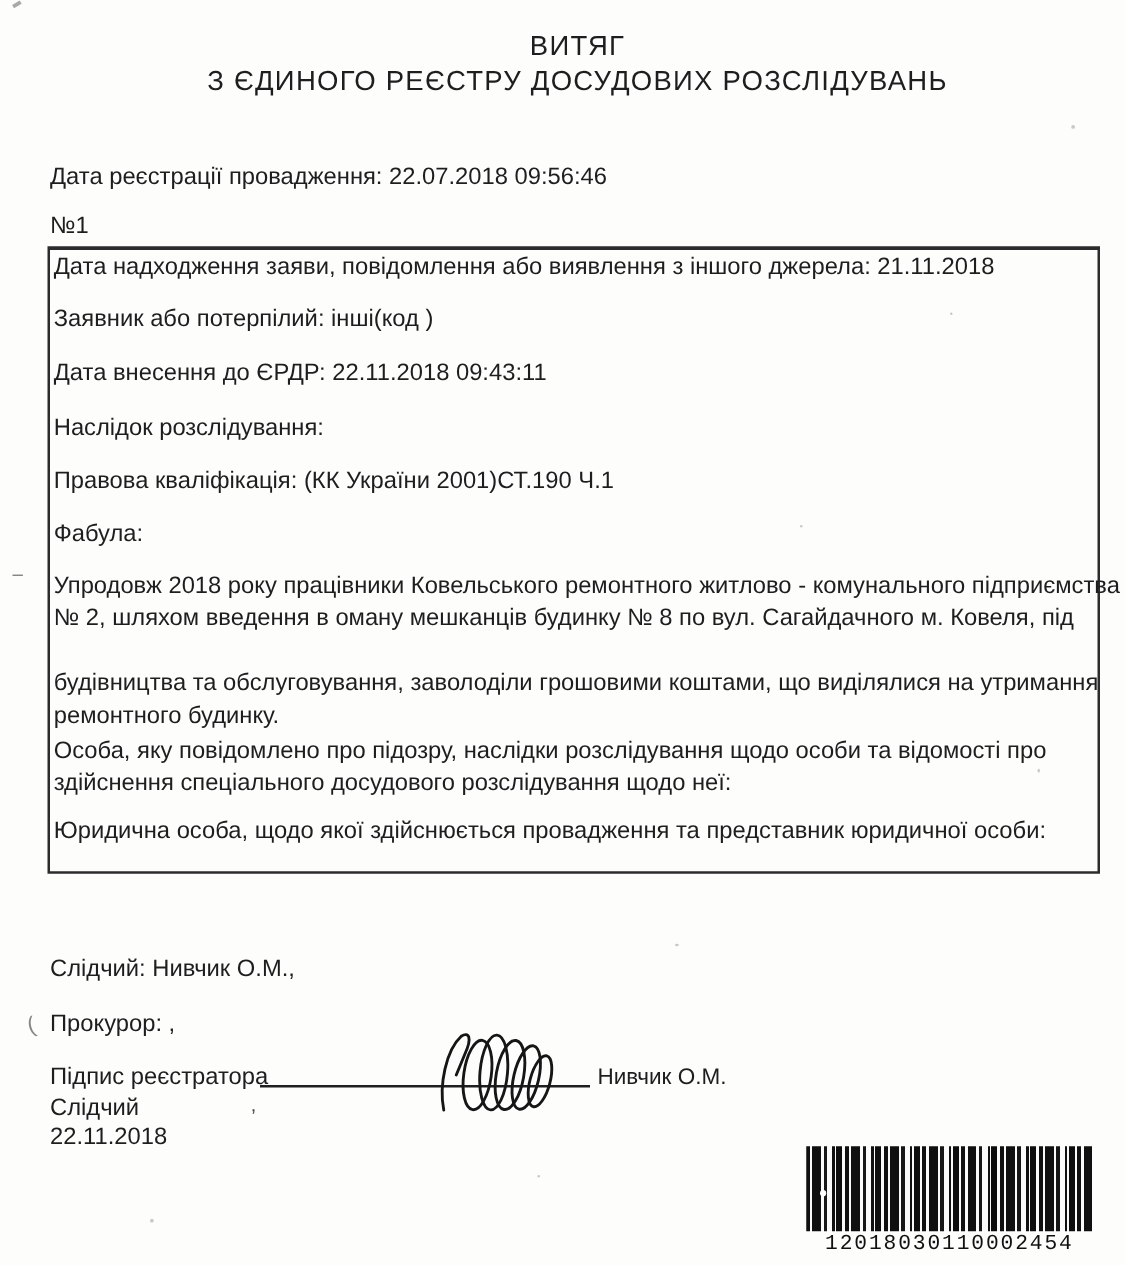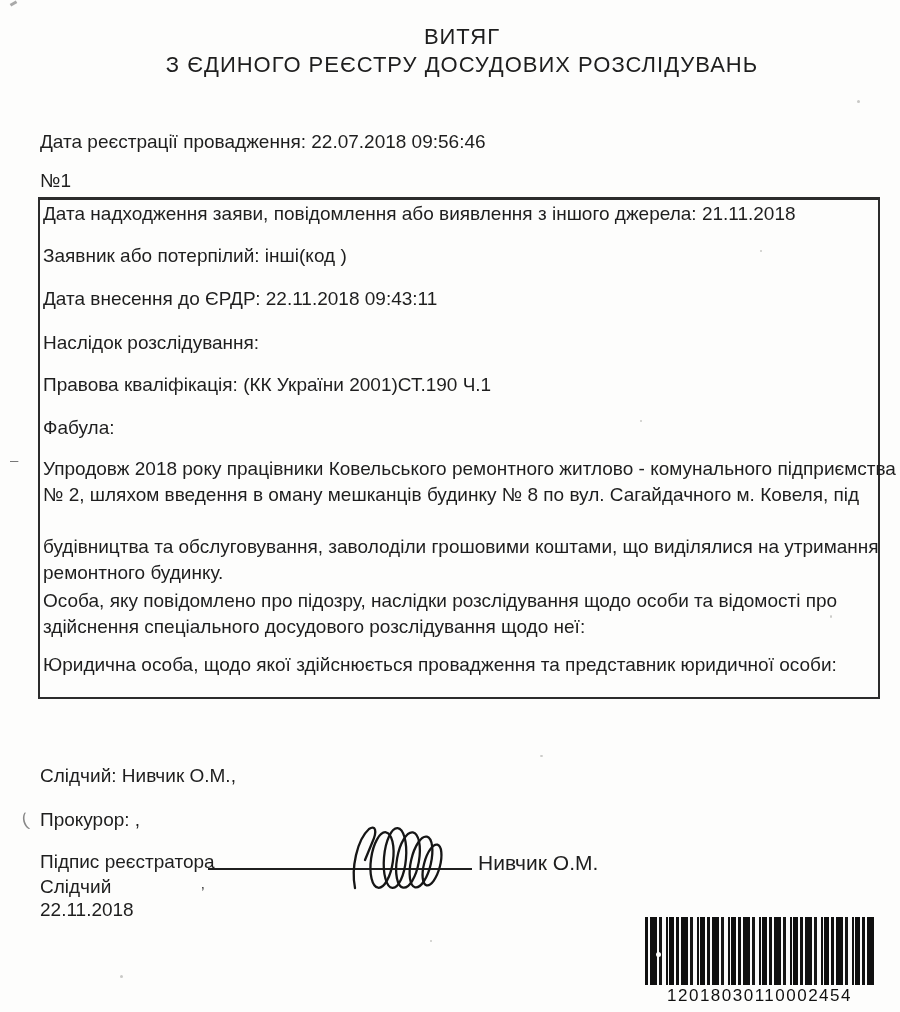--- a/index.html
+++ b/index.html
@@ -29,39 +29,39 @@
     border:2px solid #2c2c2c;border-top-width:3px;
     background:transparent;
   }
   .sig-rule{
     position:absolute;left:208px;top:868px;width:264px;height:0;
     border-top:2px solid #1f1f1f;
   }
   .sig-scribble{
     position:absolute;left:348px;top:822px;width:112px;height:74px;
   }
-  .signer-name{position:absolute;left:478px;top:851px;font-size:21px;white-space:pre;}
+  .signer-name{position:absolute;left:478px;top:851px;font-size:18px;white-space:pre;}
   .barcode{position:absolute;left:645px;top:917px;width:229px;}
   .bars{
     width:229px;height:68px;
     background:repeating-linear-gradient(90deg,
       #101010 0px,#101010 3px,
       #fafafa 3px,#fafafa 5px,
       #101010 5px,#101010 12px,
       #fafafa 12px,#fafafa 14px,
       #161616 14px,#161616 17px,
       #fafafa 17px,#fafafa 21px,
       #101010 21px,#101010 23px,
       #fafafa 23px,#fafafa 24px,
       #0d0d0d 24px,#0d0d0d 29px,
       #fafafa 29px,#fafafa 31px);
   }
   .bar-num{
     margin-top:1px;text-align:center;
-    font-family:Liberation Sans, sans-serif;
+    font-family:Liberation Mono, monospace;
     font-size:17px;letter-spacing:1.5px;color:#111;white-space:pre;
   }
   .artifact{position:absolute;pointer-events:none;}
   .speck{position:absolute;background:#c9c9c6;border-radius:50%;}
 </style>
 </head>
 <body>
 
 <div class="page">
 

